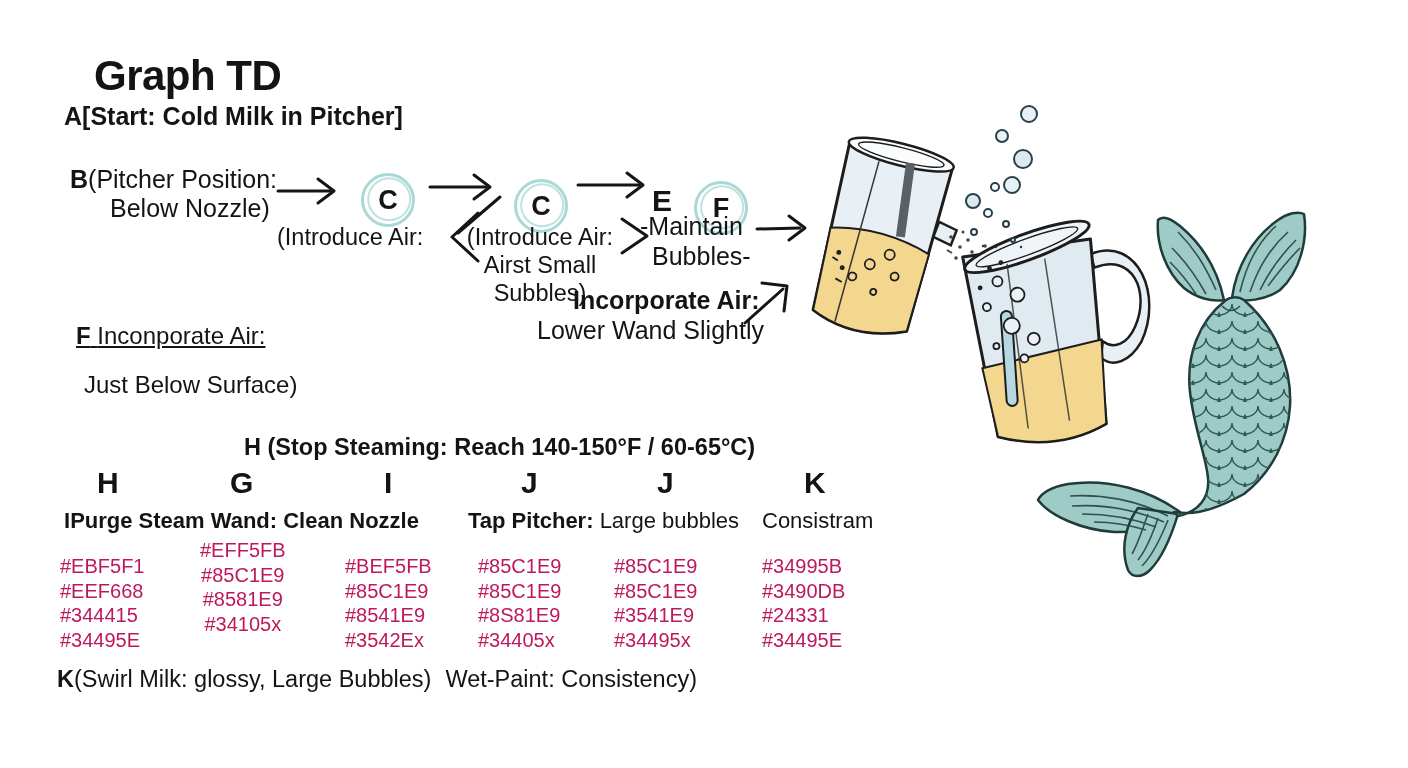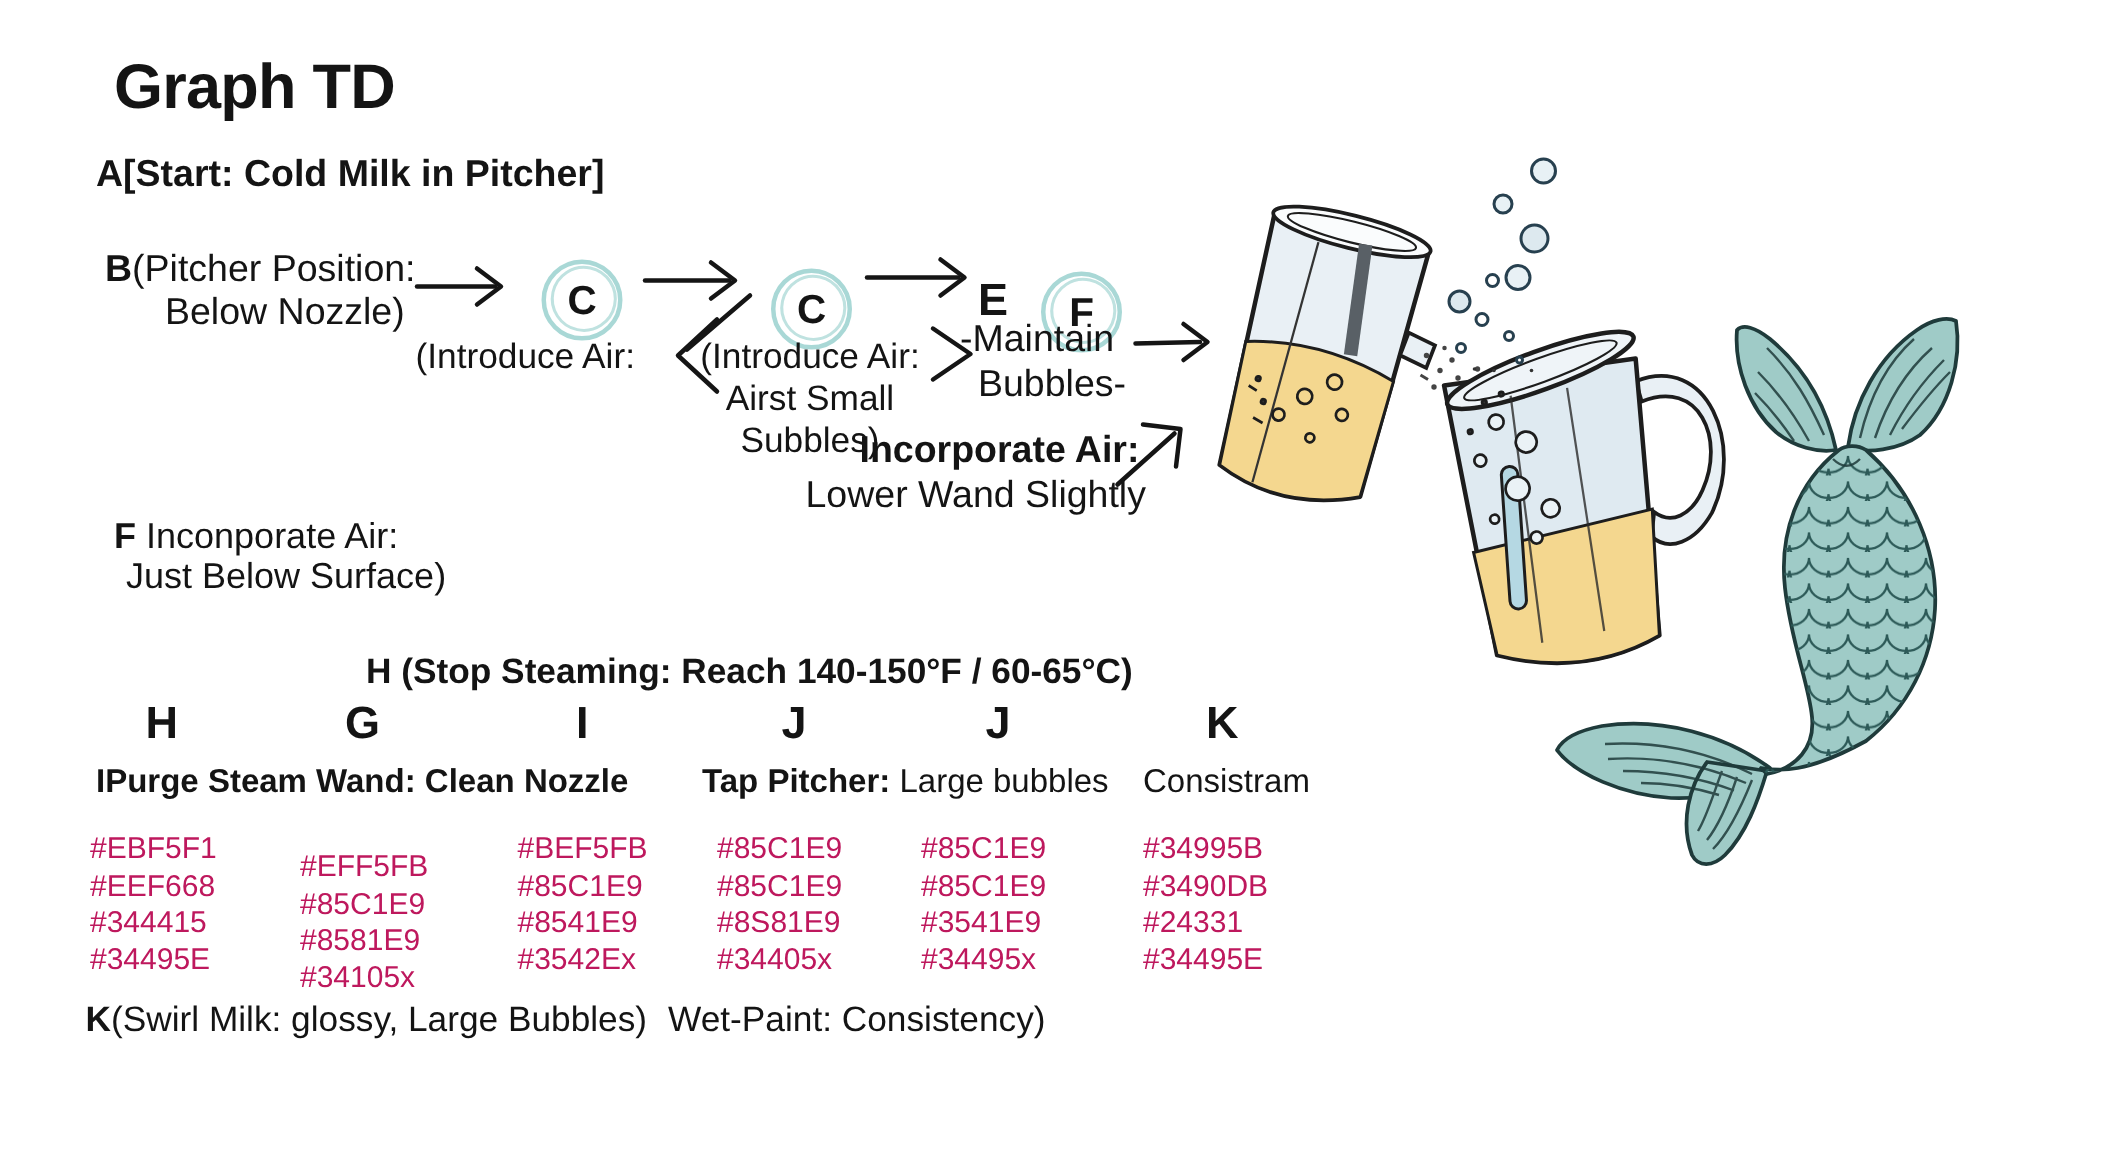--- a/index.html
+++ b/index.html
@@ -1,20 +1,20 @@
 <!DOCTYPE html>
 <html><head>
 <meta charset="utf-8">
 <style>
   html,body{margin:0;padding:0;background:#fff;}
   .canvas{position:relative;width:1408px;height:768px;background:#ffffff;overflow:hidden;
           font-family:"Liberation Sans",sans-serif;color:#141414;}
   .abs{position:absolute;white-space:nowrap;}
   svg.art{position:absolute;left:0;top:0;}
-  .title{font-size:42px;font-weight:700;letter-spacing:-0.5px;margin:0;}
+  .title{font-size:42px;font-weight:700;letter-spacing:-0.5px;margin:18px;}
   .n25{font-size:25px;}
   .n24{font-size:24px;}
   .n23{font-size:23.5px;}
   .n22{font-size:22px;text-align:right;}
   .bold{font-weight:700;}
   .xbold{font-weight:800;}
   .med{font-weight:500;}
   .semi{font-weight:600;}
   .reg{font-weight:400;}
   .ring{position:absolute;width:48px;height:48px;border:3px solid #A9D8D6;border-radius:50%;
@@ -209,21 +209,21 @@
   <div class="abs xbold" style="left:652px;top:184px;font-size:30px;">E</div>
   <div class="ring" style="left:694px;top:181px;">
       <span>F</span>
     </div>
   <div class="abs n25 med" style="left:640px;top:212px;">-Maintain</div>
   <div class="abs n25 med" style="left:652px;top:242px;">Bubbles-</div>
 
   <div class="abs n25 bold" style="left:573px;top:286px;">Incorporate Air:</div>
   <div class="abs n25 med" style="left:537px;top:316px;">Lower Wand Slightly</div>
 
-  <div class="abs n24" style="left:76px;top:344px;"><b class="xbold">F</b> <span class="med">Inconporate Air:</span></div>
+  <div class="abs n24" style="left:76px;top:322px;text-decoration:underline;"><b class="xbold">F</b> <span class="med">Inconporate Air:</span></div>
   <div class="abs n24 med" style="left:84px;top:371px;">Just Below Surface)</div>
 
   <div class="abs n23" style="left:244px;top:434px;"><b class="bold">H</b> <span class="semi">(Stop Steaming: Reach 140-150°F / 60-65°C)</span></div>
 
   <div class="abs letterrow" style="left:97px;top:466px;">H</div>
   <div class="abs letterrow" style="left:230px;top:466px;">G</div>
   <div class="abs letterrow" style="left:384px;top:466px;">I</div>
   <div class="abs letterrow" style="left:521px;top:466px;">J</div>
   <div class="abs letterrow" style="left:657px;top:466px;">J</div>
   <div class="abs letterrow" style="left:804px;top:466px;">K</div>
@@ -231,21 +231,21 @@
   <div class="abs n22" style="left:64px;top:508px;"><b class="xbold">I</b><span class="semi">Purge Steam Wand: Clean Nozzle</span></div>
   <div class="abs n22" style="left:468px;top:508px;"><span class="semi">Tap Pitcher:</span><span class="reg"> Large bubbles</span></div>
   <div class="abs n22 reg" style="left:762px;top:508px;">Consistram</div>
 
   <div class="abs hexcol" style="left:60px;top:554px;">
     <div>#EBF5F1</div>
     <div>#EEF668</div>
     <div>#344415</div>
     <div>#34495E</div>
   </div>
-  <div class="abs hexcol" style="left:200px;top:566px;">
+  <div class="abs hexcol" style="left:200px;top:538px;text-align:center;">
     <div>#EFF5FB</div>
     <div>#85C1E9</div>
     <div>#8581E9</div>
     <div>#34105x</div>
   </div>
   <div class="abs hexcol" style="left:345px;top:554px;">
     <div>#BEF5FB</div>
     <div>#85C1E9</div>
     <div>#8541E9</div>
     <div>#3542Ex</div>

